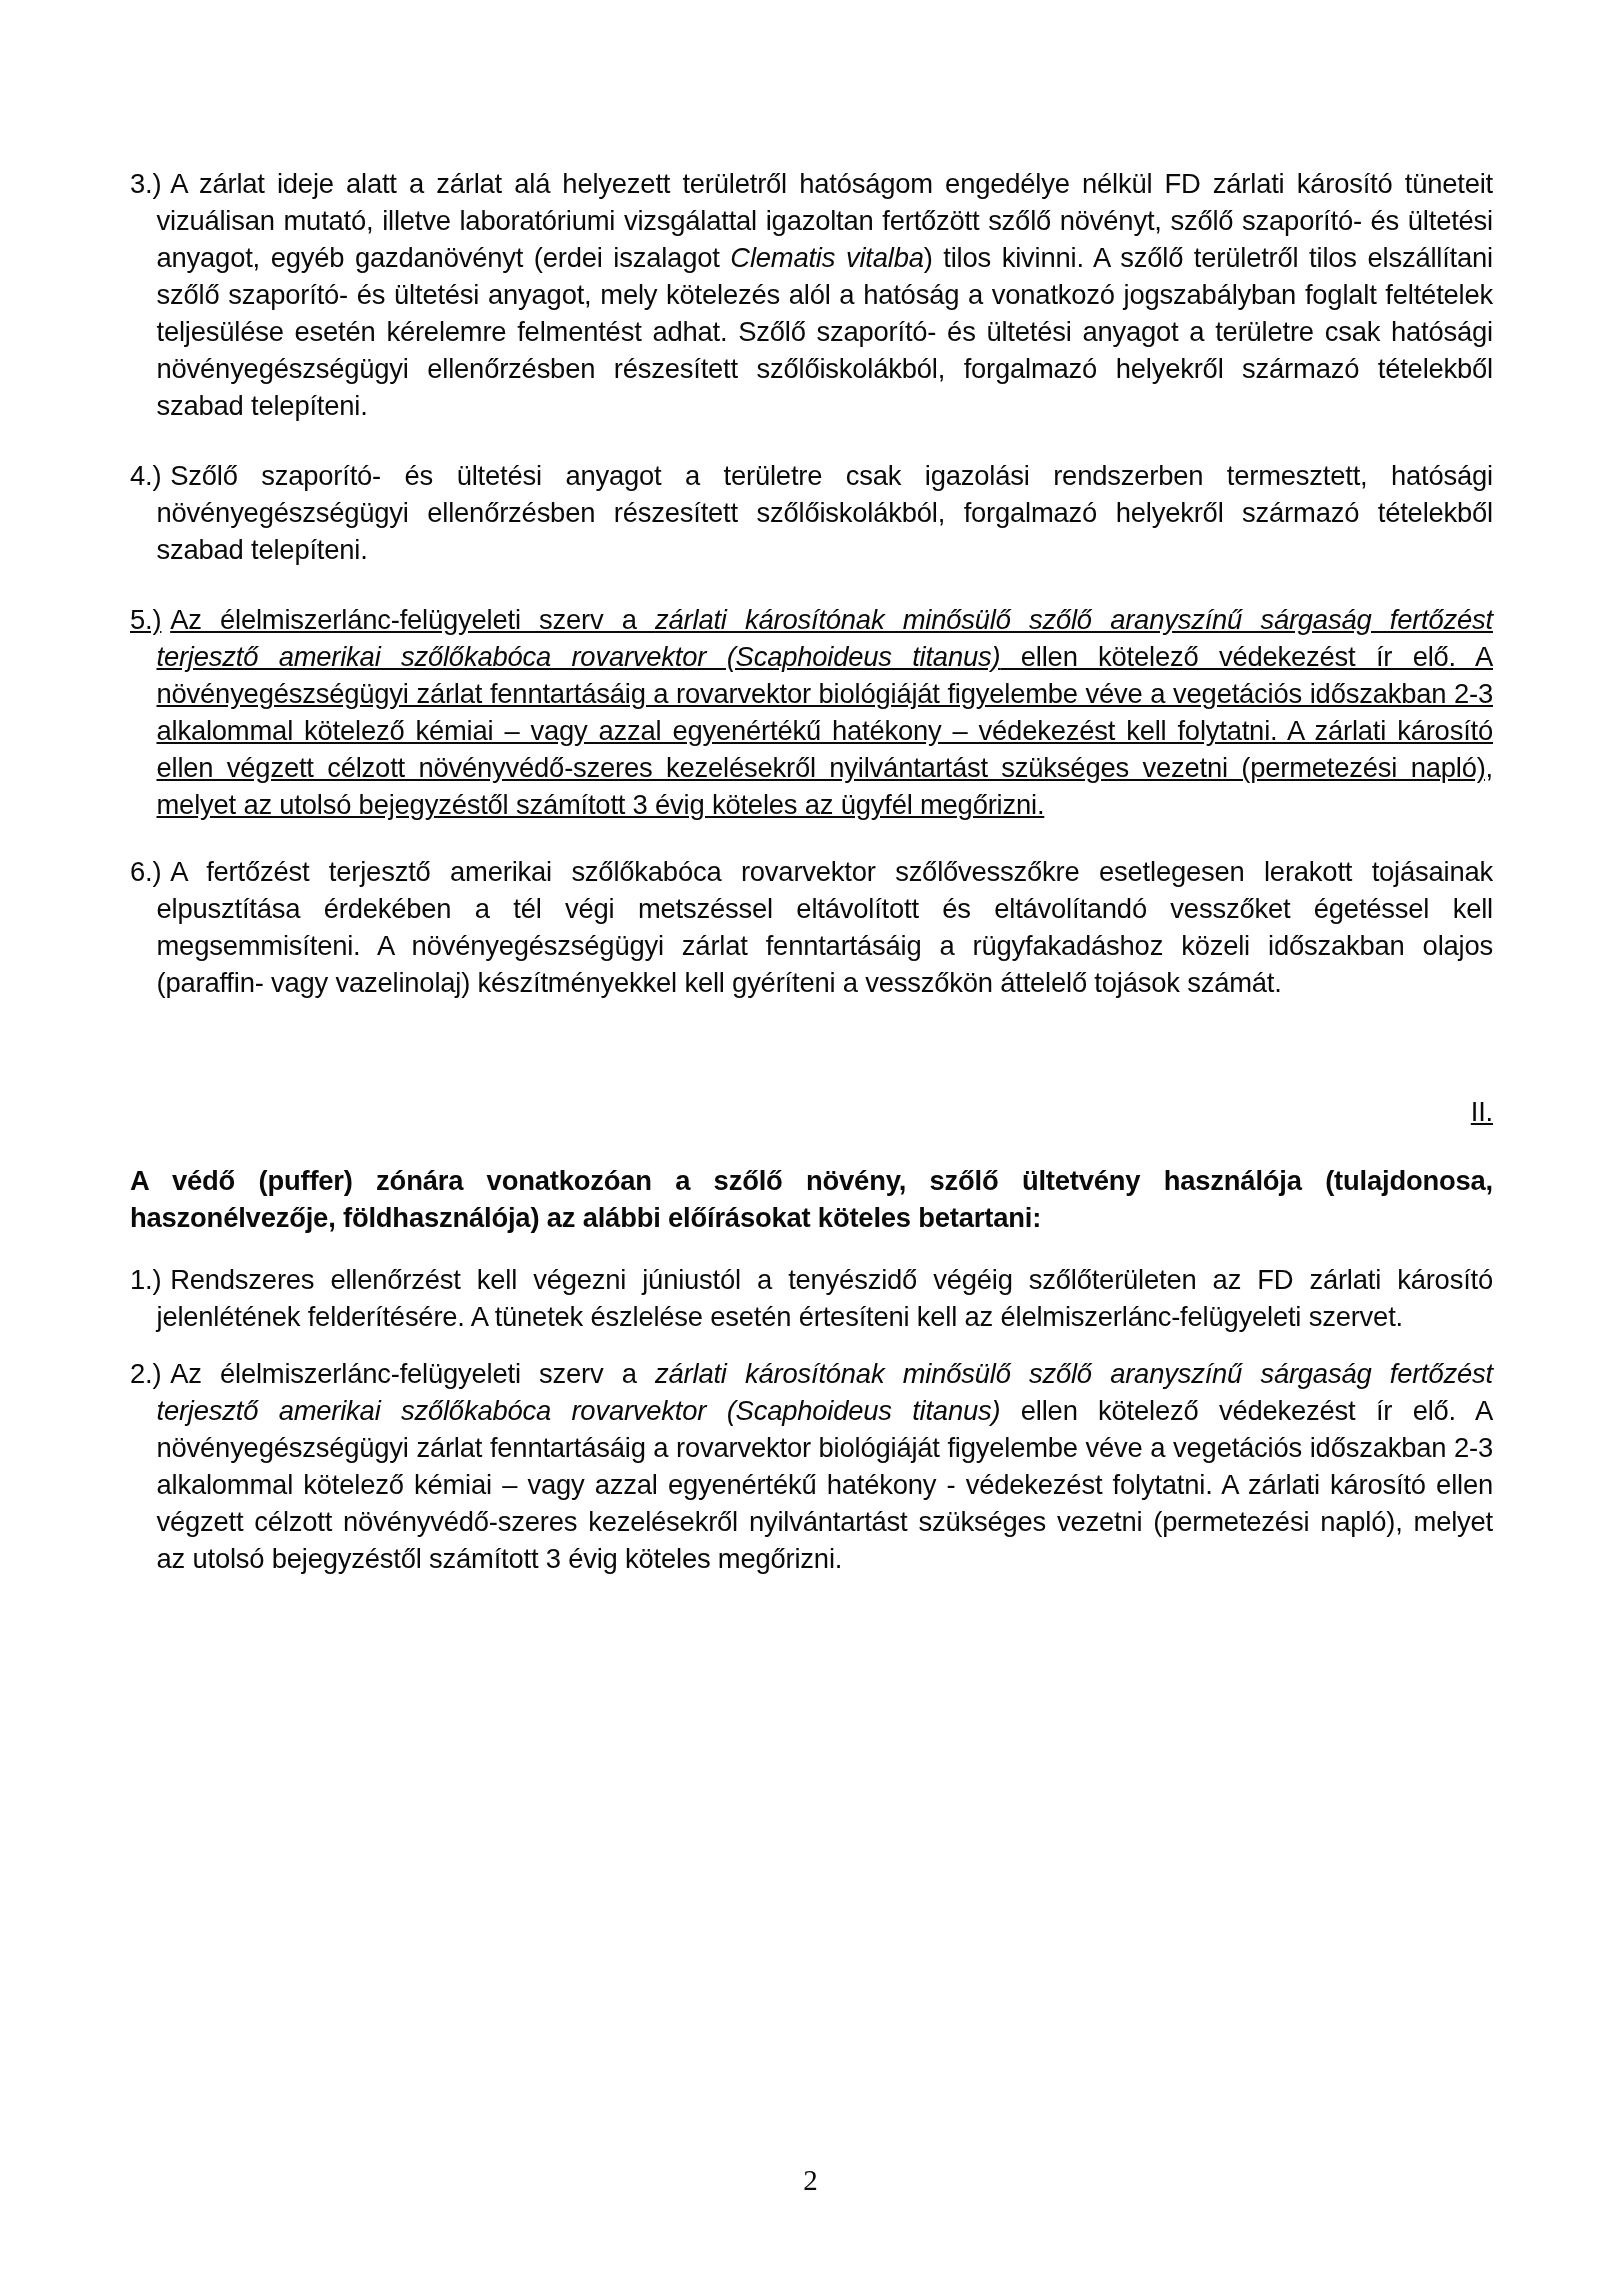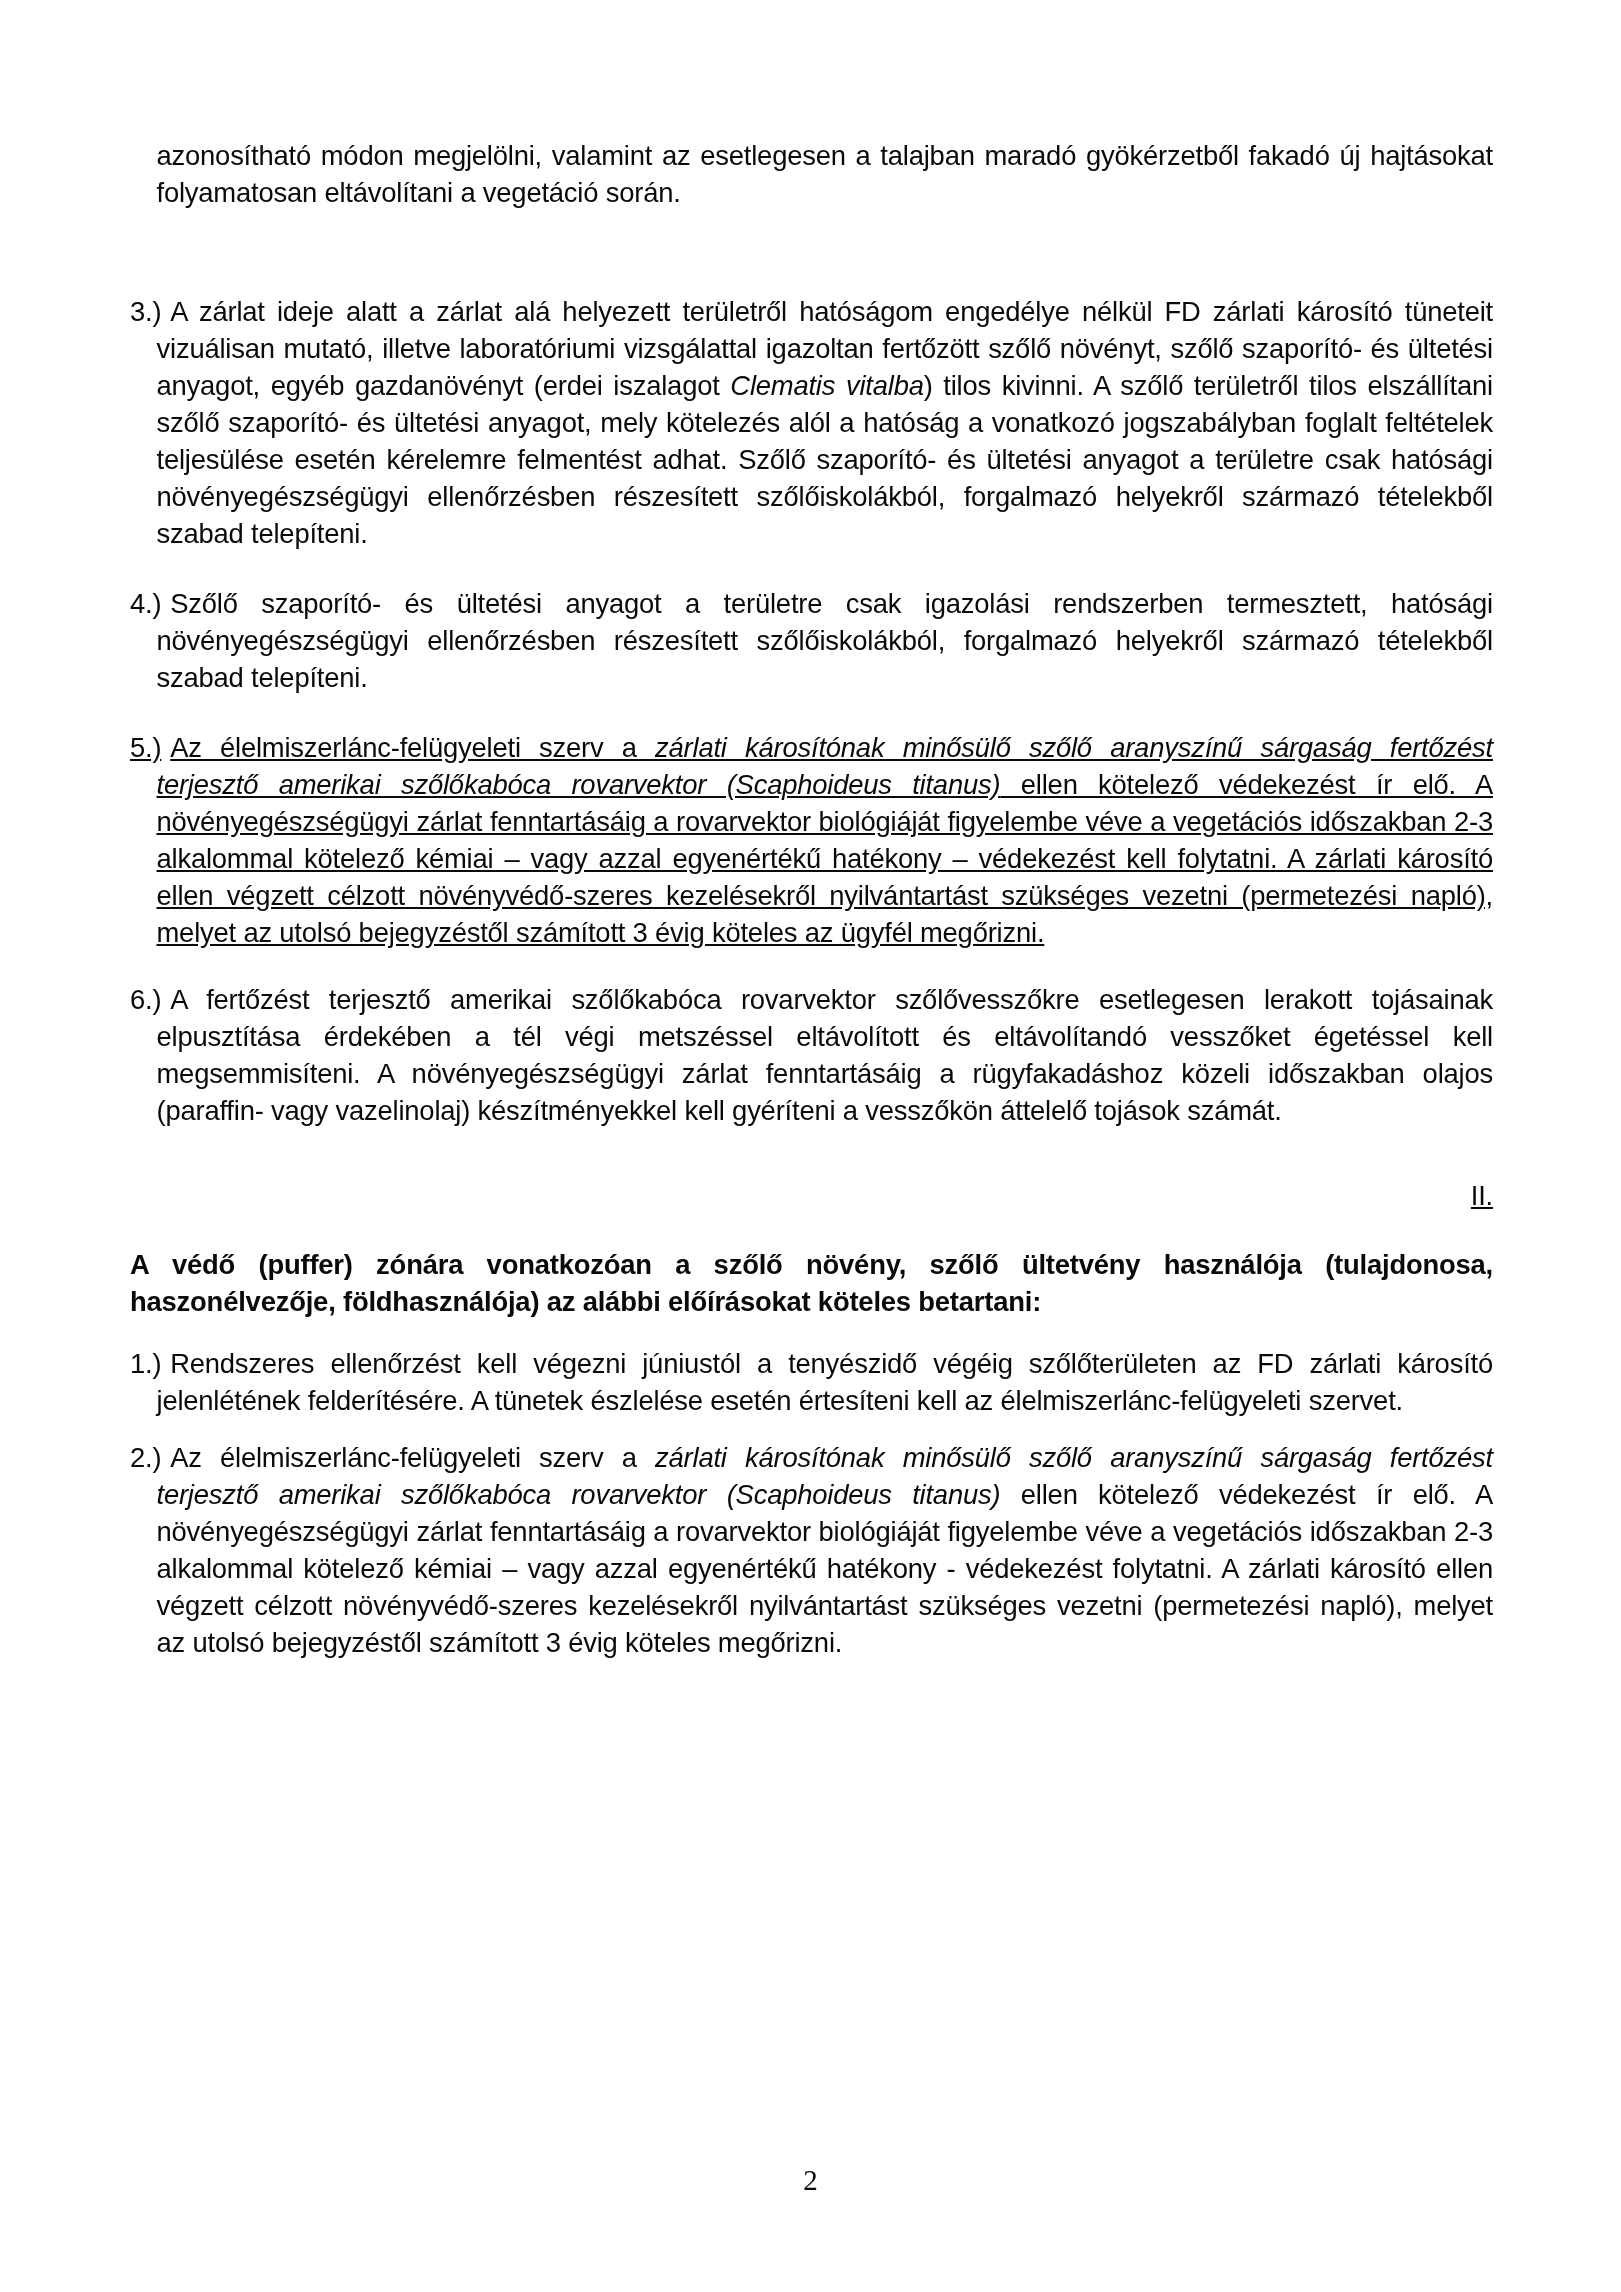--- a/index.html
+++ b/index.html
@@ -28,21 +28,21 @@
     margin-bottom: 82px;
   }
   .numbered-item {
     padding-left: 26.5px;
     text-indent: -26.5px;
     text-align: justify;
   }
   .numbered-item .num { margin-right: 8.8px; }
   .mb-std   { margin-bottom: 33px; margin-top: 28px; }
   .mb-small { margin-bottom: 30px; text-decoration: underline; }
-  .mb-big   { margin-bottom: 48px; }
+  .mb-big   { margin-bottom: 92px; }
   .mb-sec   { margin-bottom: 27.4px; }
   .section-heading {
     text-align: right;
     font-weight: normal;
     text-decoration: underline;
     margin-bottom: 32px;
   }
   .bold-heading {
     font-weight: bold;
     text-align: justify;
@@ -59,21 +59,20 @@
     font-family: "Liberation Serif", serif;
     font-size: 29px;
     color: #0a0a0a;
   }
 </style>
 </head>
 <body>
 
 <div class="page doc-text">
 
-  <p class="intro-para">azonosítható módon megjelölni, valamint az esetlegesen a talajban maradó gyökérzetből fakadó új hajtásokat folyamatosan eltávolítani a vegetáció során.</p>
 
   <p class="numbered-item mb-std">
     <span class="num">3.)</span><span><span>A zárlat ideje alatt a zárlat alá helyezett területről hatóságom engedélye nélkül FD zárlati károsító tüneteit vizuálisan mutató, illetve laboratóriumi vizsgálattal igazoltan fertőzött szőlő növényt, szőlő szaporító- és ültetési anyagot, egyéb gazdanövényt (erdei iszalagot </span><i>Clematis vitalba</i><span>) tilos kivinni. A szőlő területről tilos elszállítani szőlő szaporító- és ültetési anyagot, mely kötelezés alól a hatóság a vonatkozó jogszabályban foglalt feltételek teljesülése esetén kérelemre felmentést adhat. Szőlő szaporító- és ültetési anyagot a területre csak hatósági növényegészségügyi ellenőrzésben részesített szőlőiskolákból, forgalmazó helyekről származó tételekből szabad telepíteni.</span></span>
   </p>
 
   <p class="numbered-item mb-std">
     <span class="num">4.)</span><span><span>Szőlő szaporító- és ültetési anyagot a területre csak igazolási rendszerben termesztett, hatósági növényegészségügyi ellenőrzésben részesített szőlőiskolákból, forgalmazó helyekről származó tételekből szabad telepíteni.</span></span>
   </p>
 
   <p class="numbered-item mb-small">

